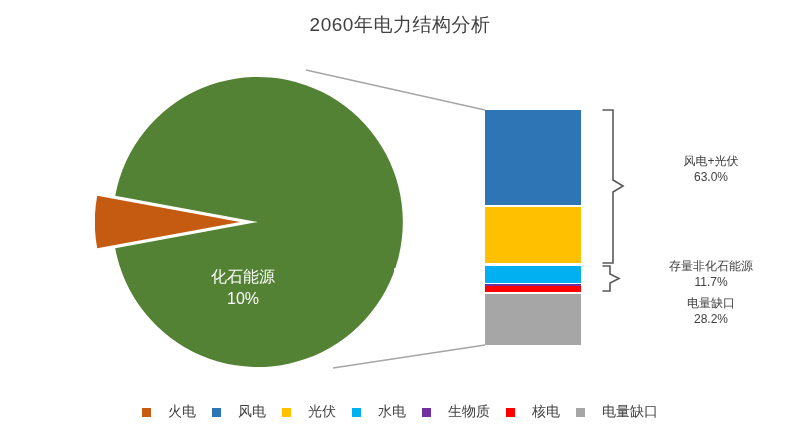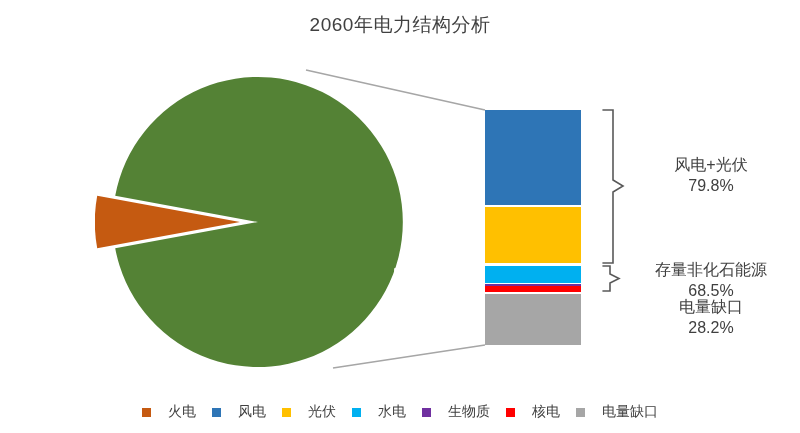--- a/index.html
+++ b/index.html
@@ -83,21 +83,21 @@
     position: absolute;
     left: 595px;
     top: 100px;
     width: 40px;
     height: 260px;
     pointer-events: none;
   }
   .side-label {
     position: absolute;
     color: #404040;
-    font-size: 16px;
+    font-size: 12px;
     line-height: 1.32;
     text-align: center;
     white-space: nowrap;
   }
   #label-wind-solar { left: 636px; top: 154px; width: 150px; }
   #label-stock      { left: 627px; top: 242px; width: 168px; margin-top: 17px; }
   #label-gap        { left: 630px; top: 296px; width: 162px; }
 
   
   #legend {
@@ -144,20 +144,24 @@
                L 12.21 181.18
                A 145 145 0 0 1 12.21 128.82
                Z" transform="translate(-10,0)"></path>
     </svg>
 
     <div class="pie-label" id="pie-label-nonfossil">
       <div>电量缺口</div>
       <div>90%</div>
     </div>
 
+    <div class="pie-label" id="pie-label-fossil">
+      <div>化石能源</div>
+      <div>10%</div>
+    </div>
   </div>
 
   <svg id="connectors" viewBox="0 0 800 433">
     <line x1="306" y1="70" x2="485" y2="110" stroke="#A6A6A6" stroke-width="1.6"></line>
     <line x1="333" y1="368" x2="485" y2="345" stroke="#A6A6A6" stroke-width="1.6"></line>
   </svg>
 
   <div id="bar-column">
     <div class="bar-seg" style="top:0px;   height:95px; background:#2E75B6;"></div>
     <div class="bar-seg" style="top:97px;  height:56px; background:#FFC000;"></div>
@@ -181,26 +185,26 @@
              L 15 166
              L 15 174
              L 24 178.5
              L 15 183
              L 15 191
              L 8 191"></path>
   </svg>
 
   <div class="side-label" id="label-wind-solar">
     <div>风电+光伏</div>
-    <div>79.8%</div>
+    <div>63.0%</div>
   </div>
 
   <div class="side-label" id="label-stock">
     <div>存量非化石能源</div>
-    <div>68.5%</div>
+    <div>11.7%</div>
   </div>
 
   <div class="side-label" id="label-gap">
     <div>电量缺口</div>
     <div>28.2%</div>
   </div>
 
   <div id="legend">
       <div class="legend-item">
         <span class="legend-swatch" style="background: rgb(197, 90, 17);"></span>

